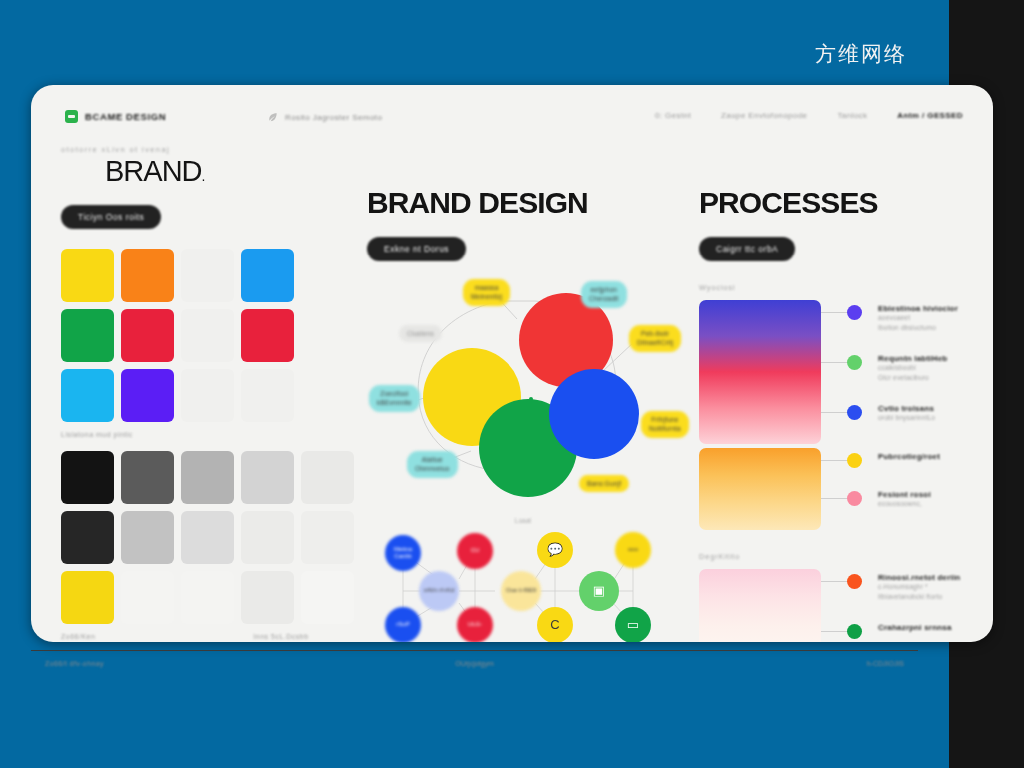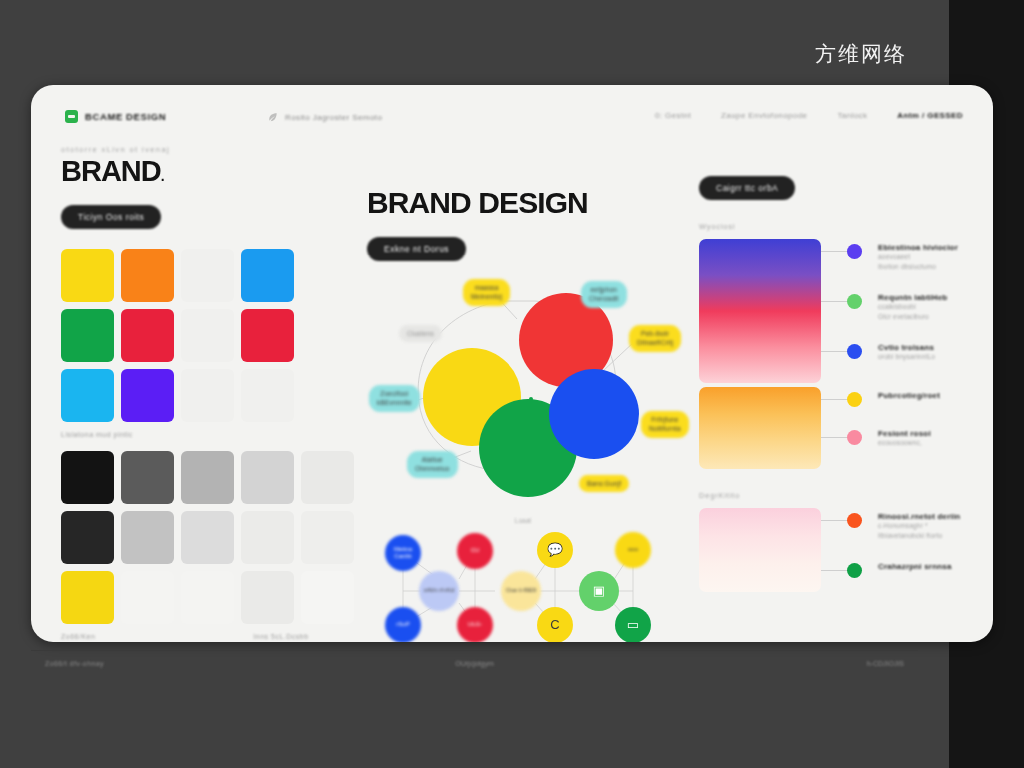--- a/index.html
+++ b/index.html
@@ -2,21 +2,21 @@
 <html><head>
 <meta charset="utf-8">
 <style>
   * { box-sizing: border-box; margin: 0; padding: 0; }
   html, body {
     width: 1024px; height: 768px;
     background: #151515;
     font-family: "Liberation Sans", sans-serif;
     overflow: hidden;
   }
-  #stage { position: relative; width: 949px; height: 768px; background: #404040; }
+  #stage { position: relative; width: 949px; height: 768px; background: #0369a1; }
 
   
   .watermark {
     position: absolute; top: 40px; right: 42px;
     color: #f2f2f2; font-size: 21px; letter-spacing: 2px;
     font-family: "DejaVu Sans", sans-serif;
   }
 
   
   .subtitle {
@@ -51,21 +51,21 @@
   .topnav span { font-size:8px; color:#9a9a9a; letter-spacing:.4px; }
   .topnav .cta { color:#242424; font-weight:700; }
 
   
   .col { position:absolute; top:60px; bottom:0; }
   .col-left   { left:30px;  width:288px; }
   .col-mid    { left:336px; width:312px; }
   .col-right  { left:668px; width:276px; }
 
   .eyebrow { font-size:7.5px; color:#a8a8a8; letter-spacing:1.4px; margin-bottom:2px; height:10px; }
-  .h-big   { font-size:29px; font-weight:700; letter-spacing:-1px; color:#141414; line-height:1; }
+  .h-big   { font-size:29px; font-weight:400; letter-spacing:-1px; color:#141414; line-height:1;margin-left:44px; }
   .h-mid   { font-size:30px; font-weight:800; letter-spacing:-.9px; color:#141414; line-height:1;margin-top:33px; }
   .dot-period{ font-size:14px; }
 
   .pill {
     display:inline-block; margin-top:19px;
     background:#222; color:#efefef; border-radius:16px;
     padding:7px 17px; font-size:8.5px; letter-spacing:.5px;
   }
 
   
@@ -270,20 +270,21 @@
           <div class="node node-md" style="left: 212px; top: 42px; background: rgb(99, 209, 107); font-size: 13px; filter: blur(0.4px);">▣</div>
           <div class="node node-sm blur2" style="left: 18px; top: 78px; background: rgb(26, 79, 240);">rSuP</div>
           <div class="node node-sm blur2" style="left: 90px; top: 78px; background: rgb(232, 33, 60);">ULG-</div>
           <div class="node node-sm" style="left: 170px; top: 78px; background: rgb(249, 217, 20); font-size: 13px; filter: blur(0.4px); color: rgb(58, 58, 58);">C</div>
           <div class="node node-sm" style="left: 248px; top: 78px; background: rgb(17, 164, 72); font-size: 13px; filter: blur(0.4px);">▭</div>
         </div>
     </div>
 
     <div class="col col-right">
       <div class="eyebrow"></div>
+      <div class="h-mid">PROCESSES</div>
       <div class="pill blur3">Caigrr ttc orbA</div>
 
       <div style="margin-top:22px">
         <div class="sect-label blur">Wyociosi</div>
         <div class="grad-row">
           <div class="grad-bar" id="grad-a" style="height: 144px; background: linear-gradient(rgb(63, 63, 212), rgb(122, 79, 196), rgb(240, 59, 92), rgb(251, 142, 158), rgb(253, 210, 216));"></div>
           <div class="legend" id="legend-a">
               <div class="legend-item" style="margin-top: 4px; margin-left: 26px;">
                 <div class="leg-dot-wrap">
                   <span class="leg-dot" style="background: rgb(91, 62, 240);"></span>

